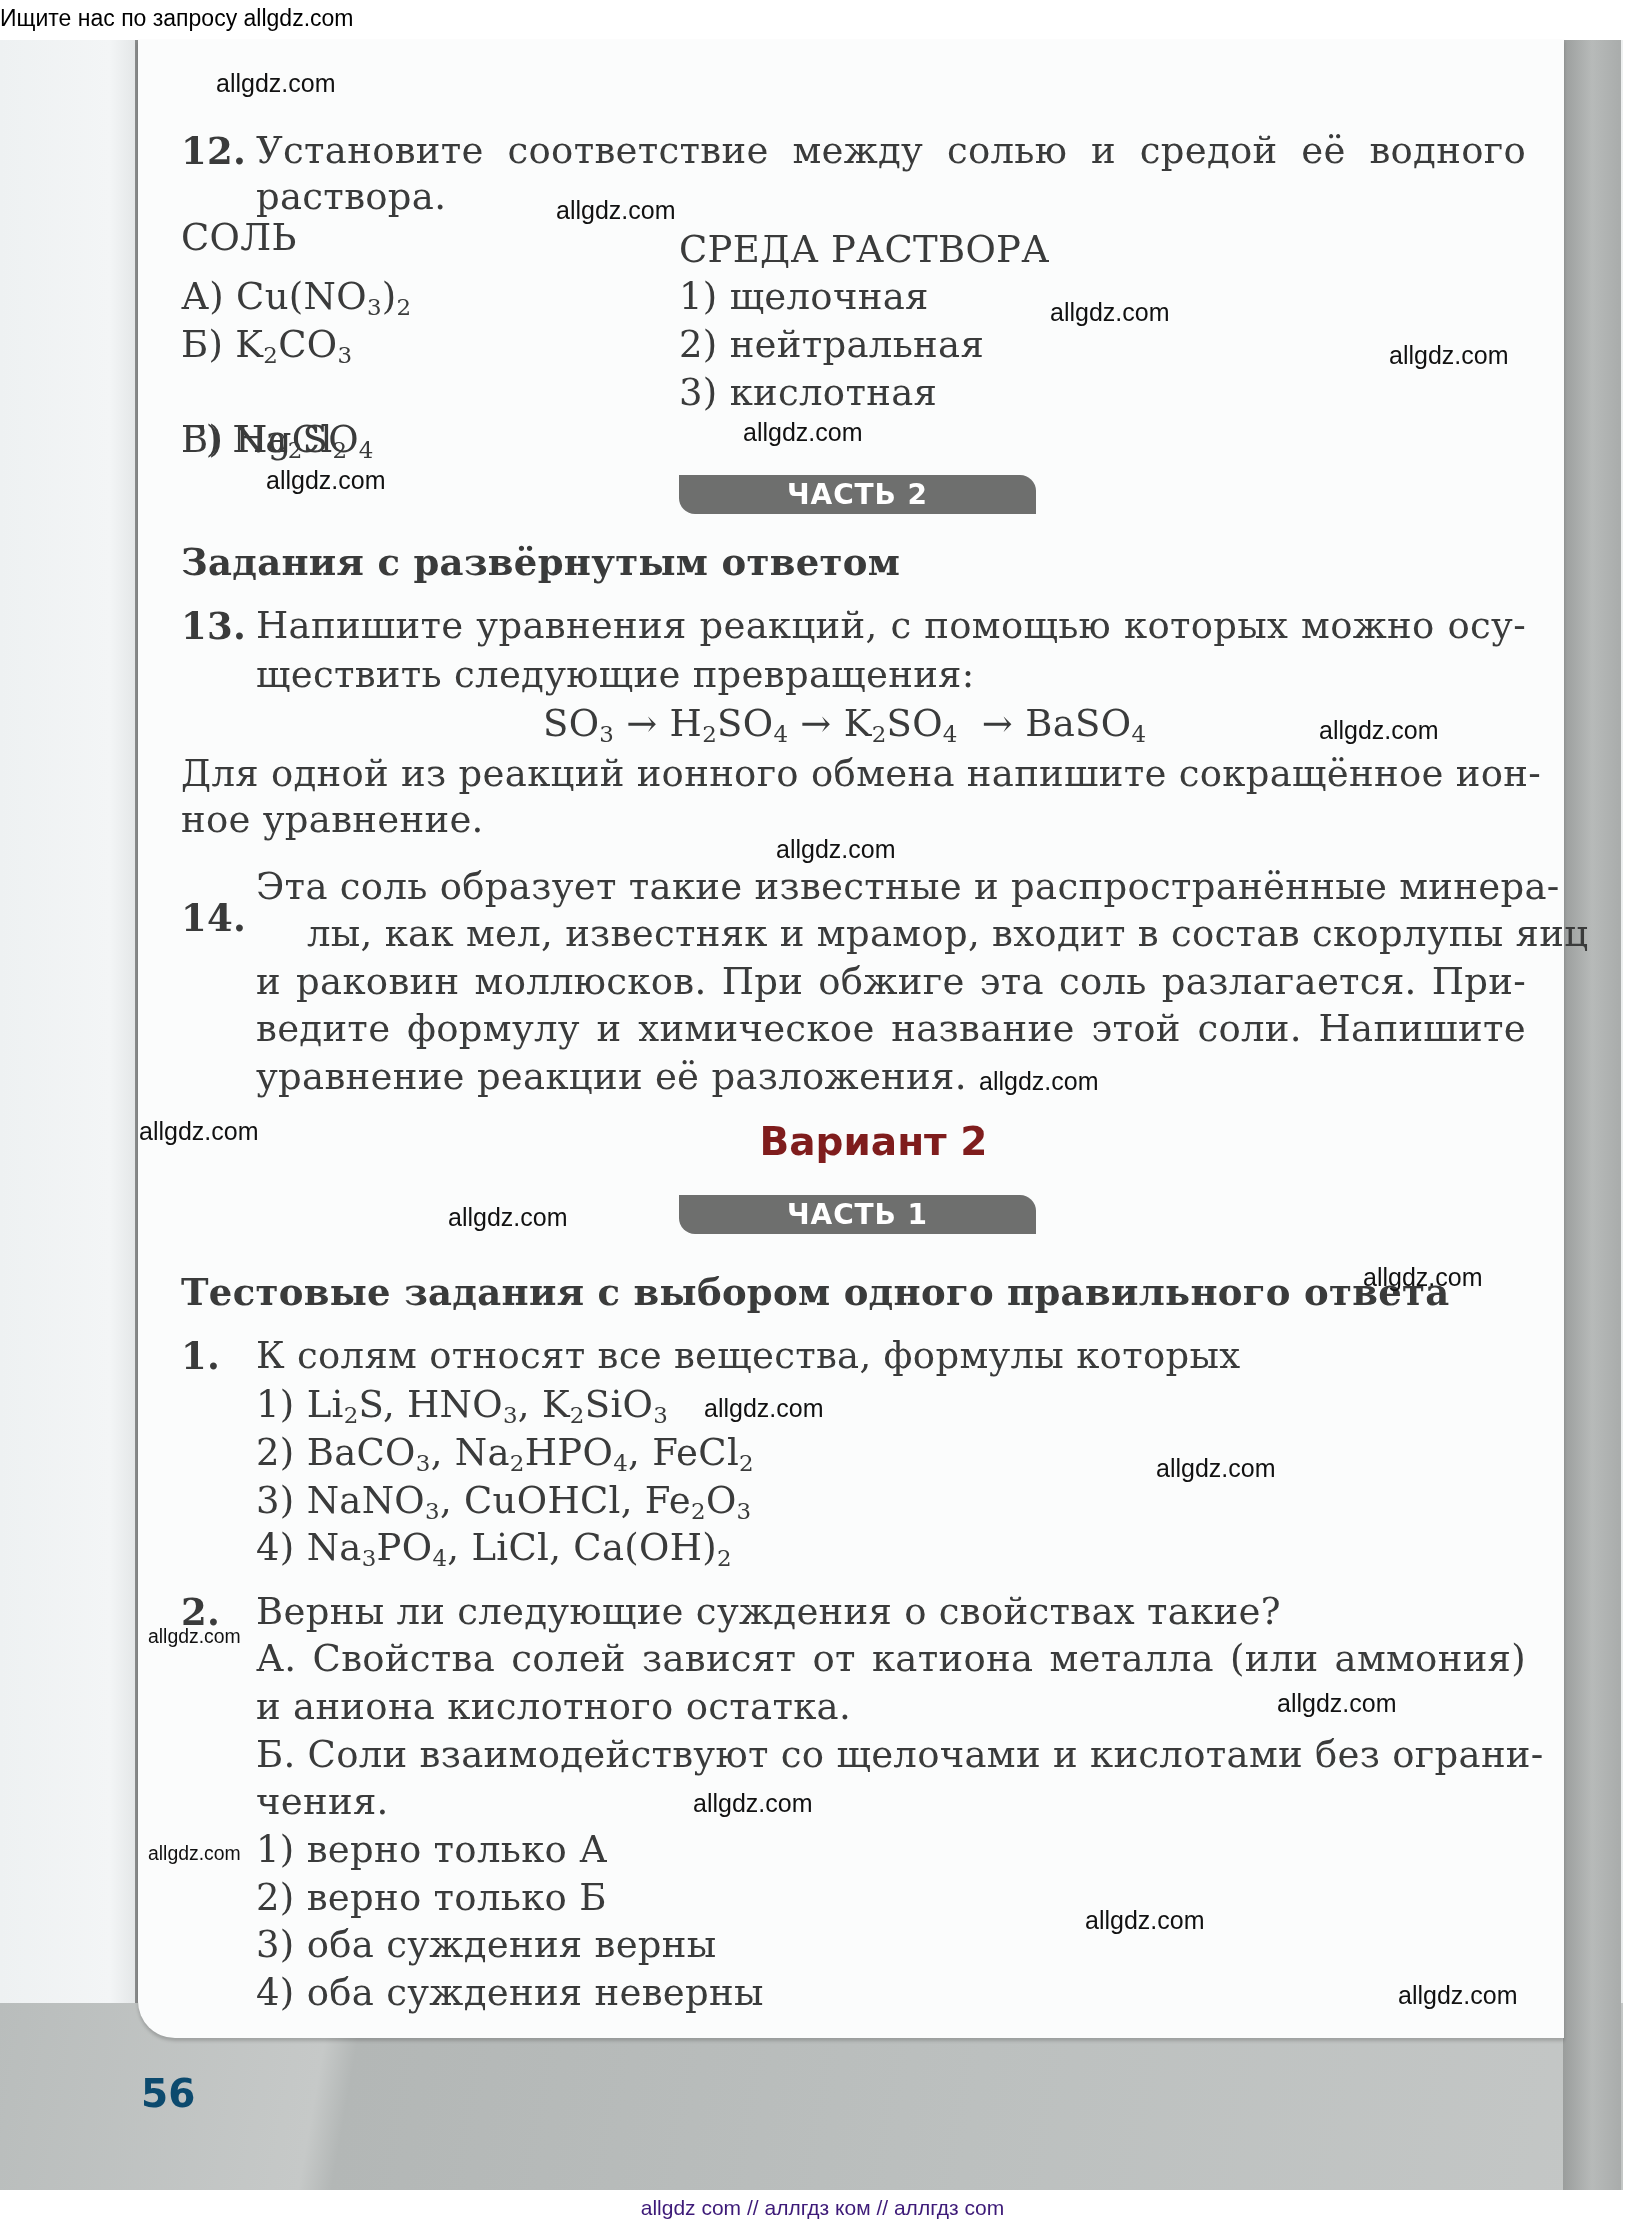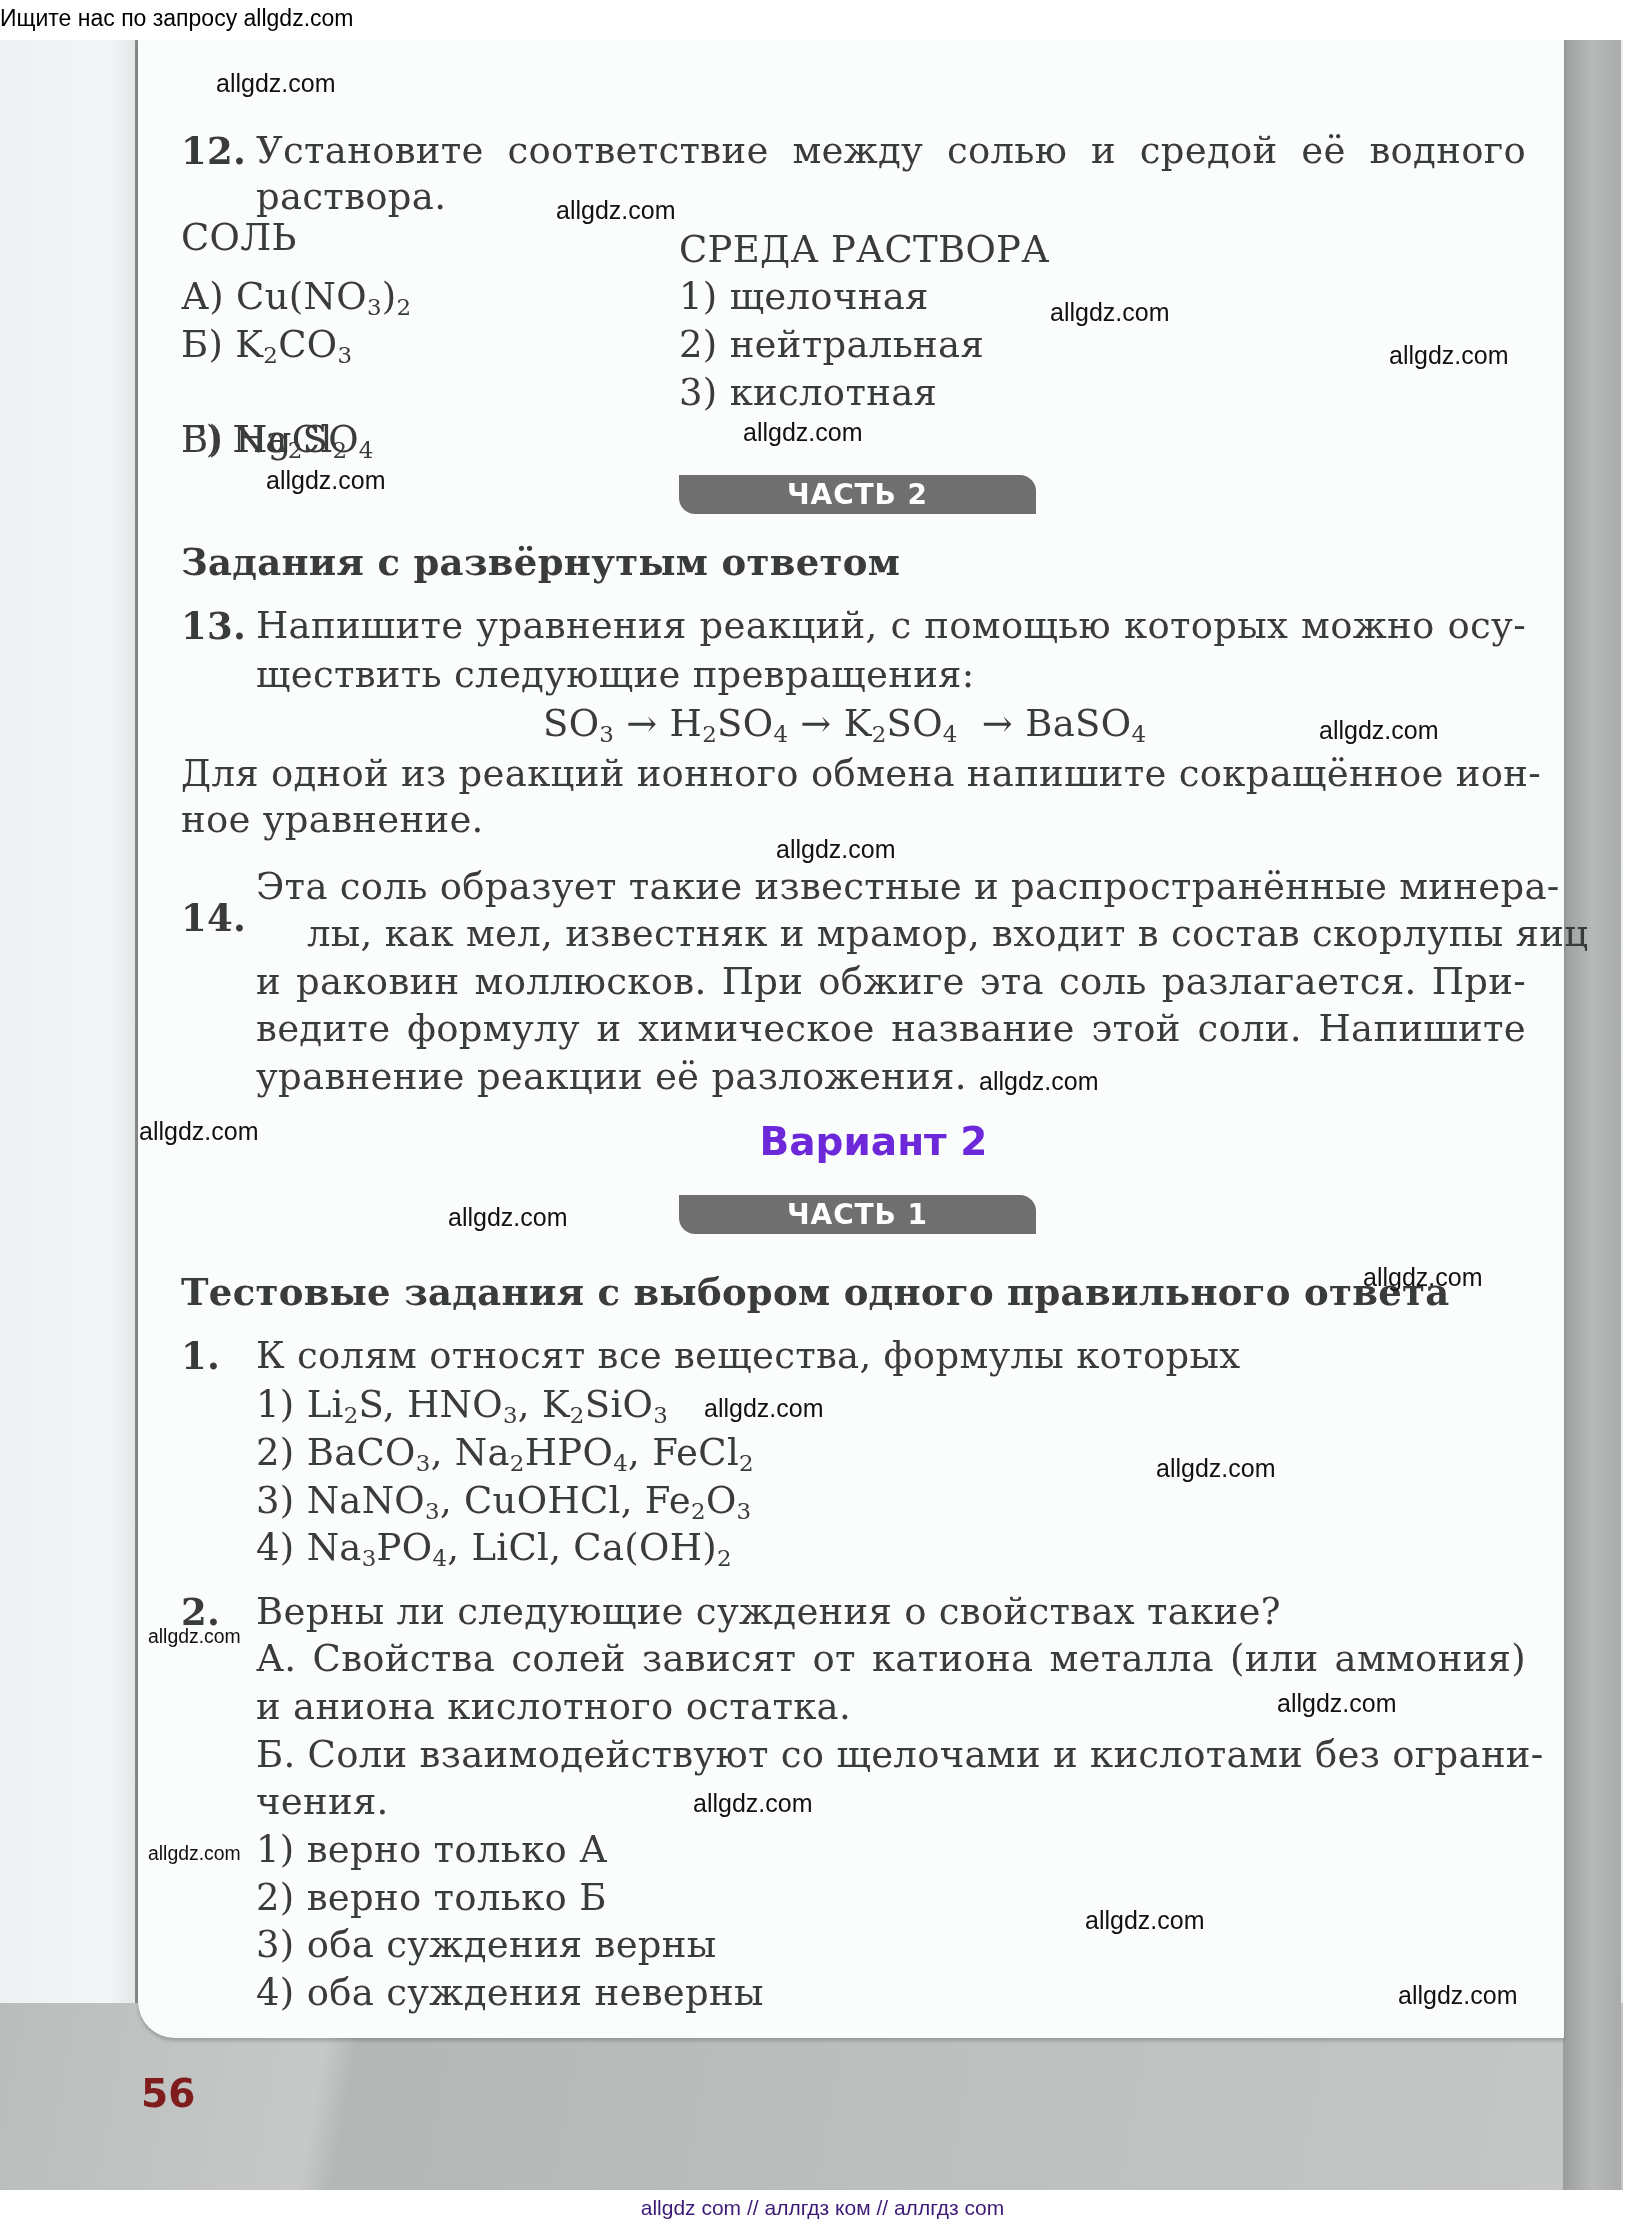--- a/index.html
+++ b/index.html
@@ -36,36 +36,36 @@
     background: linear-gradient(90deg, #9a9d9c 0%, #b7bab9 50%, #a9acab 100%);
   }
   .panel {
     position: absolute; left: 138px; top: 40px; width: 1426px; height: 1998px;
     background: #fbfcfc;
     border-bottom-left-radius: 37px;
     box-shadow: 0 2.6px 3.5px rgba(0,0,0,0.18);
   }
   .page-number {
     position: absolute; left: 141px; top: 2071px;
-    font-family: "DejaVu Sans", sans-serif; font-weight: bold; font-size: 39px; color: #7f1d1d;
+    font-family: "DejaVu Sans", sans-serif; font-weight: bold; font-size: 39px; color: #0c4a6e;
   }
   .t { position: absolute; color: #3a3b3b; font-size: 37px; white-space: nowrap; letter-spacing: 0.3px; }
   .num { font-weight: bold; }
   .b { font-weight: bold; }
   sub { font-size: 0.62em; vertical-align: -0.28em; line-height: 0; }
   .justify { text-align: justify; text-align-last: justify; }
   .pill {
     position: absolute; height: 39px; background: #6e6f6e;
     border-top-right-radius: 16px; border-bottom-left-radius: 16px;
     color: #ffffff; font-family: "DejaVu Sans", sans-serif; font-weight: bold;
     font-size: 28px; text-align: center; line-height: 39px; letter-spacing: 0.9px;
   }
   .variant-title {
     position: absolute; left: 706px; top: 1119px; width: 335px; text-align: center;
-    font-family: "DejaVu Sans", sans-serif; font-weight: bold; font-size: 39px; color: #6d28d9;
+    font-family: "DejaVu Sans", sans-serif; font-weight: bold; font-size: 39px; color: #7f1d1d;
   }
   .wm {
     position: absolute; color: #111111; font-family: "Liberation Sans", sans-serif;
     font-size: 25px; white-space: nowrap;
   }
   .wm.small { font-size: 19.4px; }
 </style>
 </head>
 <body>
 

